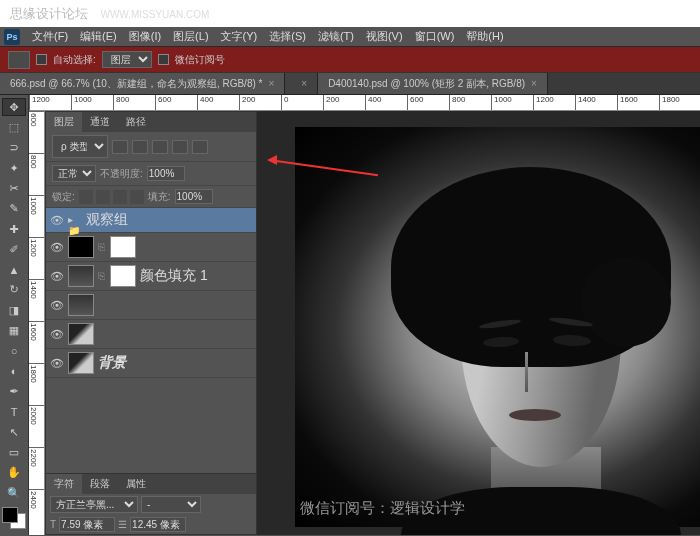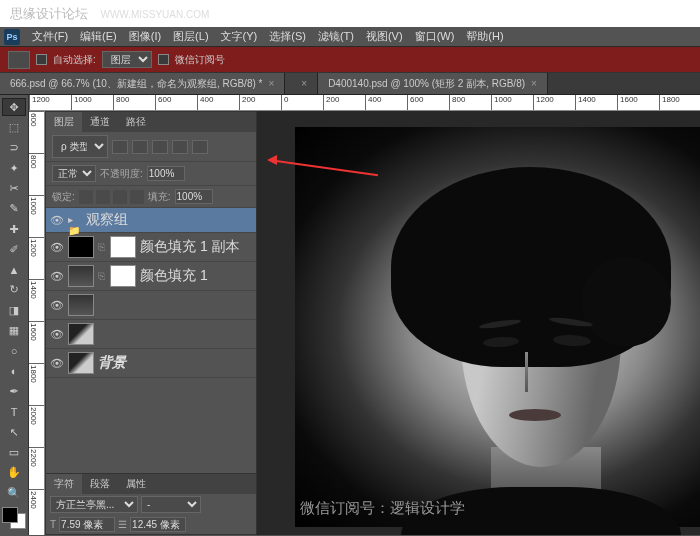--- a/index.html
+++ b/index.html
@@ -244,21 +244,20 @@
             <div class="layer selected">
               <div class="eye">👁</div>
               <div class="folder-ic">▸📁</div>
               <span class="layer-name">观察组</span>
             </div>
             <div class="layer">
               <div class="eye">👁</div>
               <div class="layer-thumb black"></div>
               <span class="link-ic">⎘</span>
               <div class="mask-thumb"></div>
-              <span class="layer-name">颜色填充 1 副本</span>
             </div>
             <div class="layer">
               <div class="eye">👁</div>
               <div class="layer-thumb gray"></div>
               <span class="link-ic">⎘</span>
               <div class="mask-thumb"></div>
               <span class="layer-name">颜色填充 1</span>
             </div>
             <div class="layer">
               <div class="eye">👁</div>

